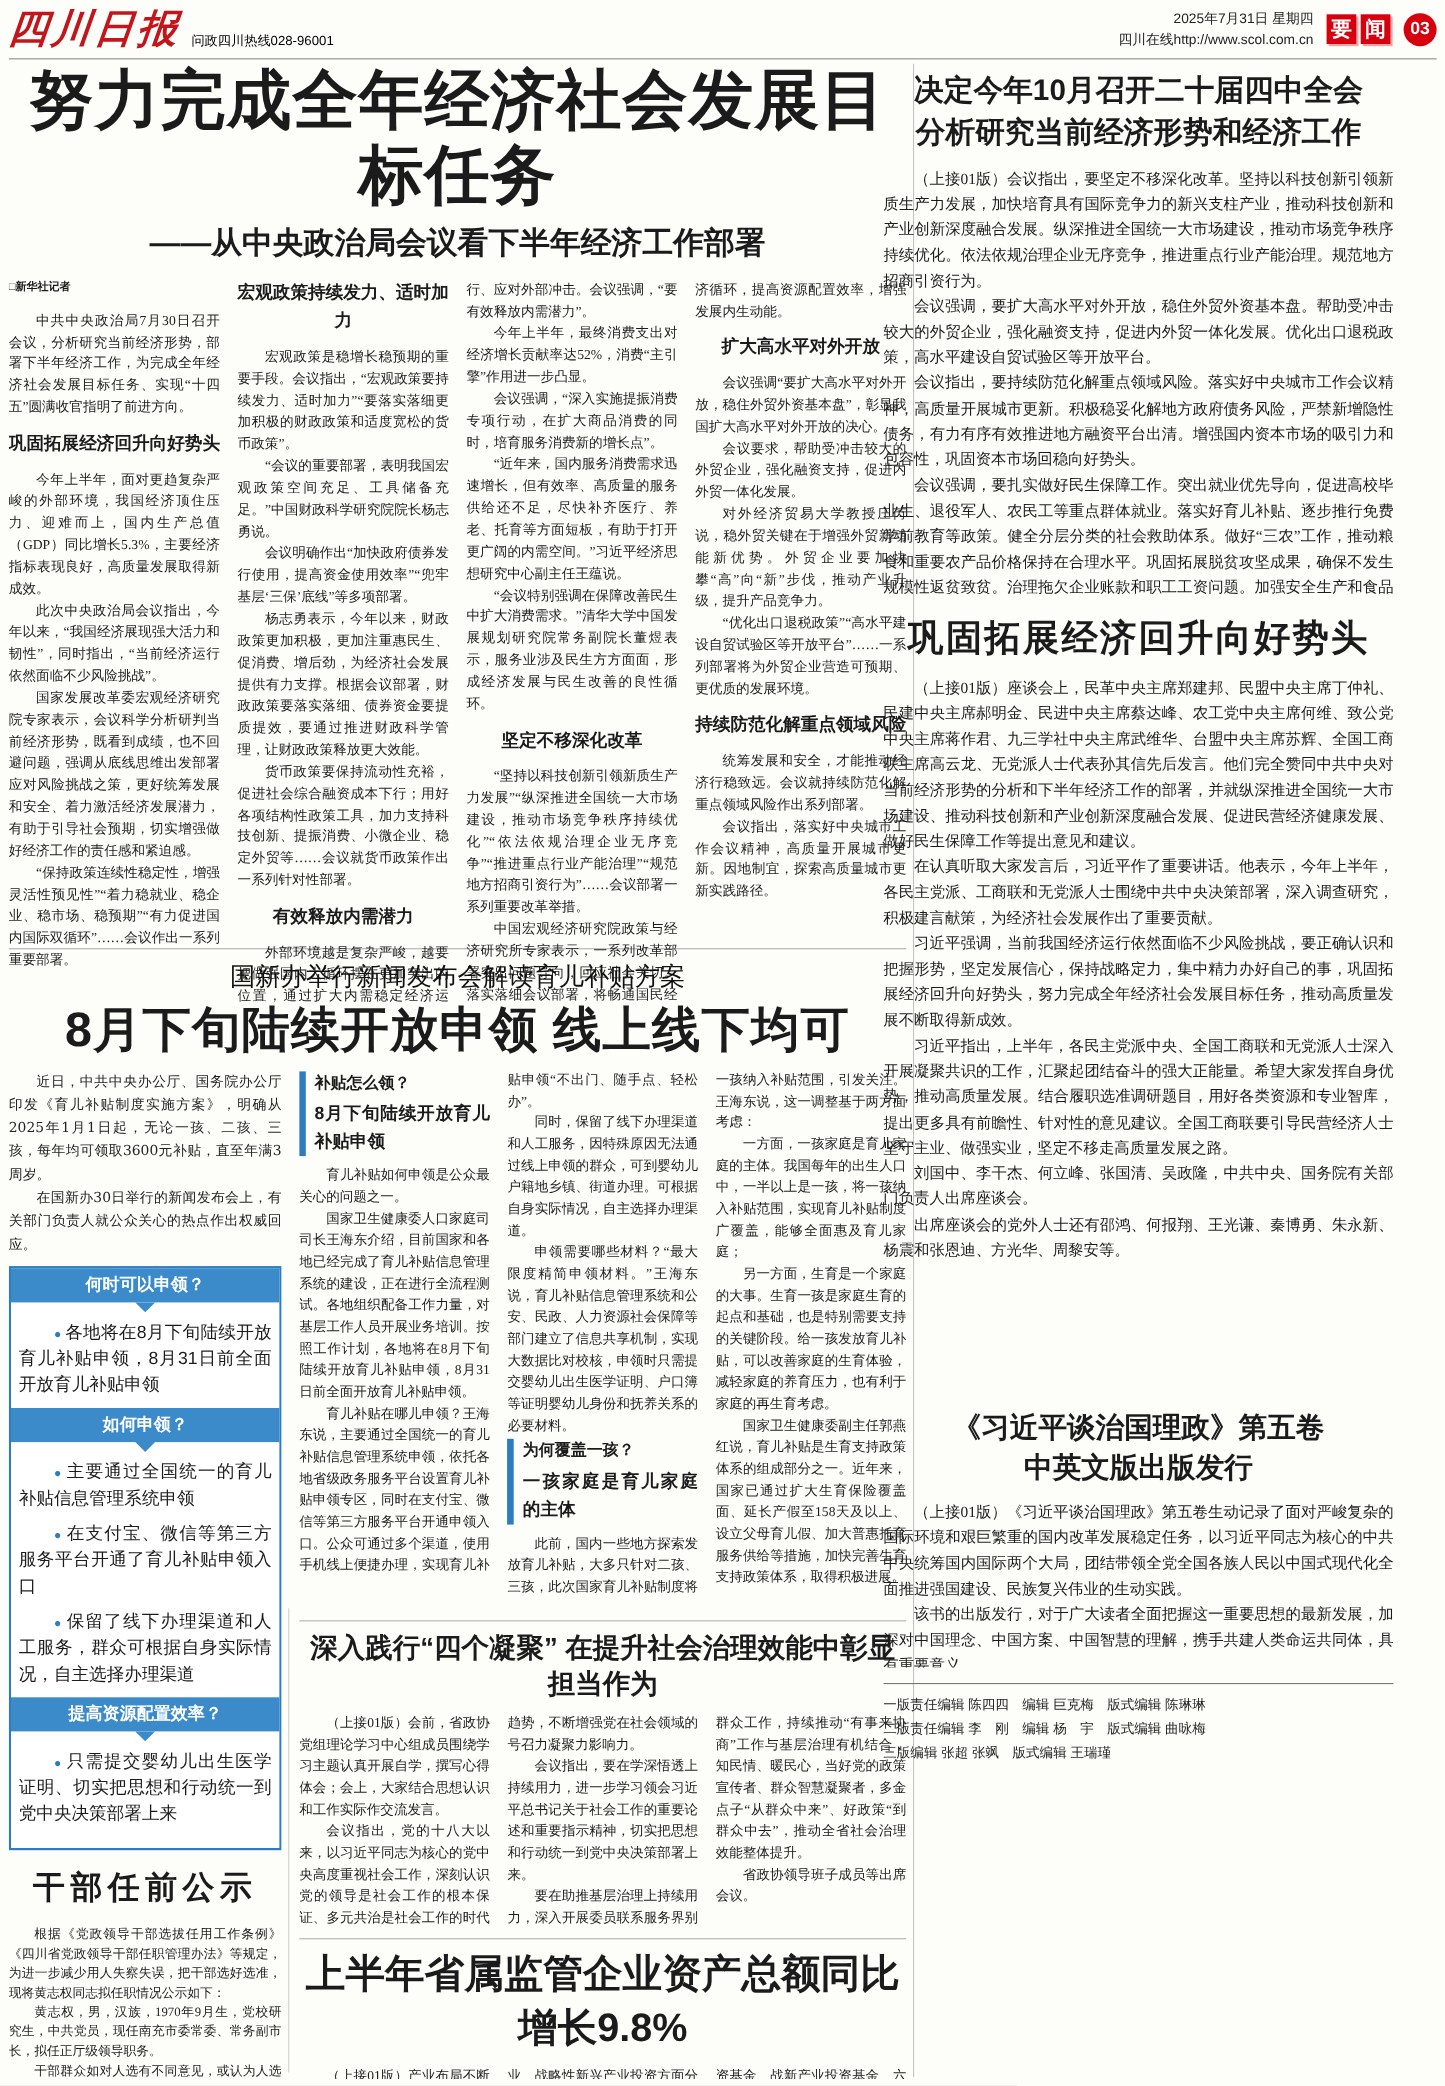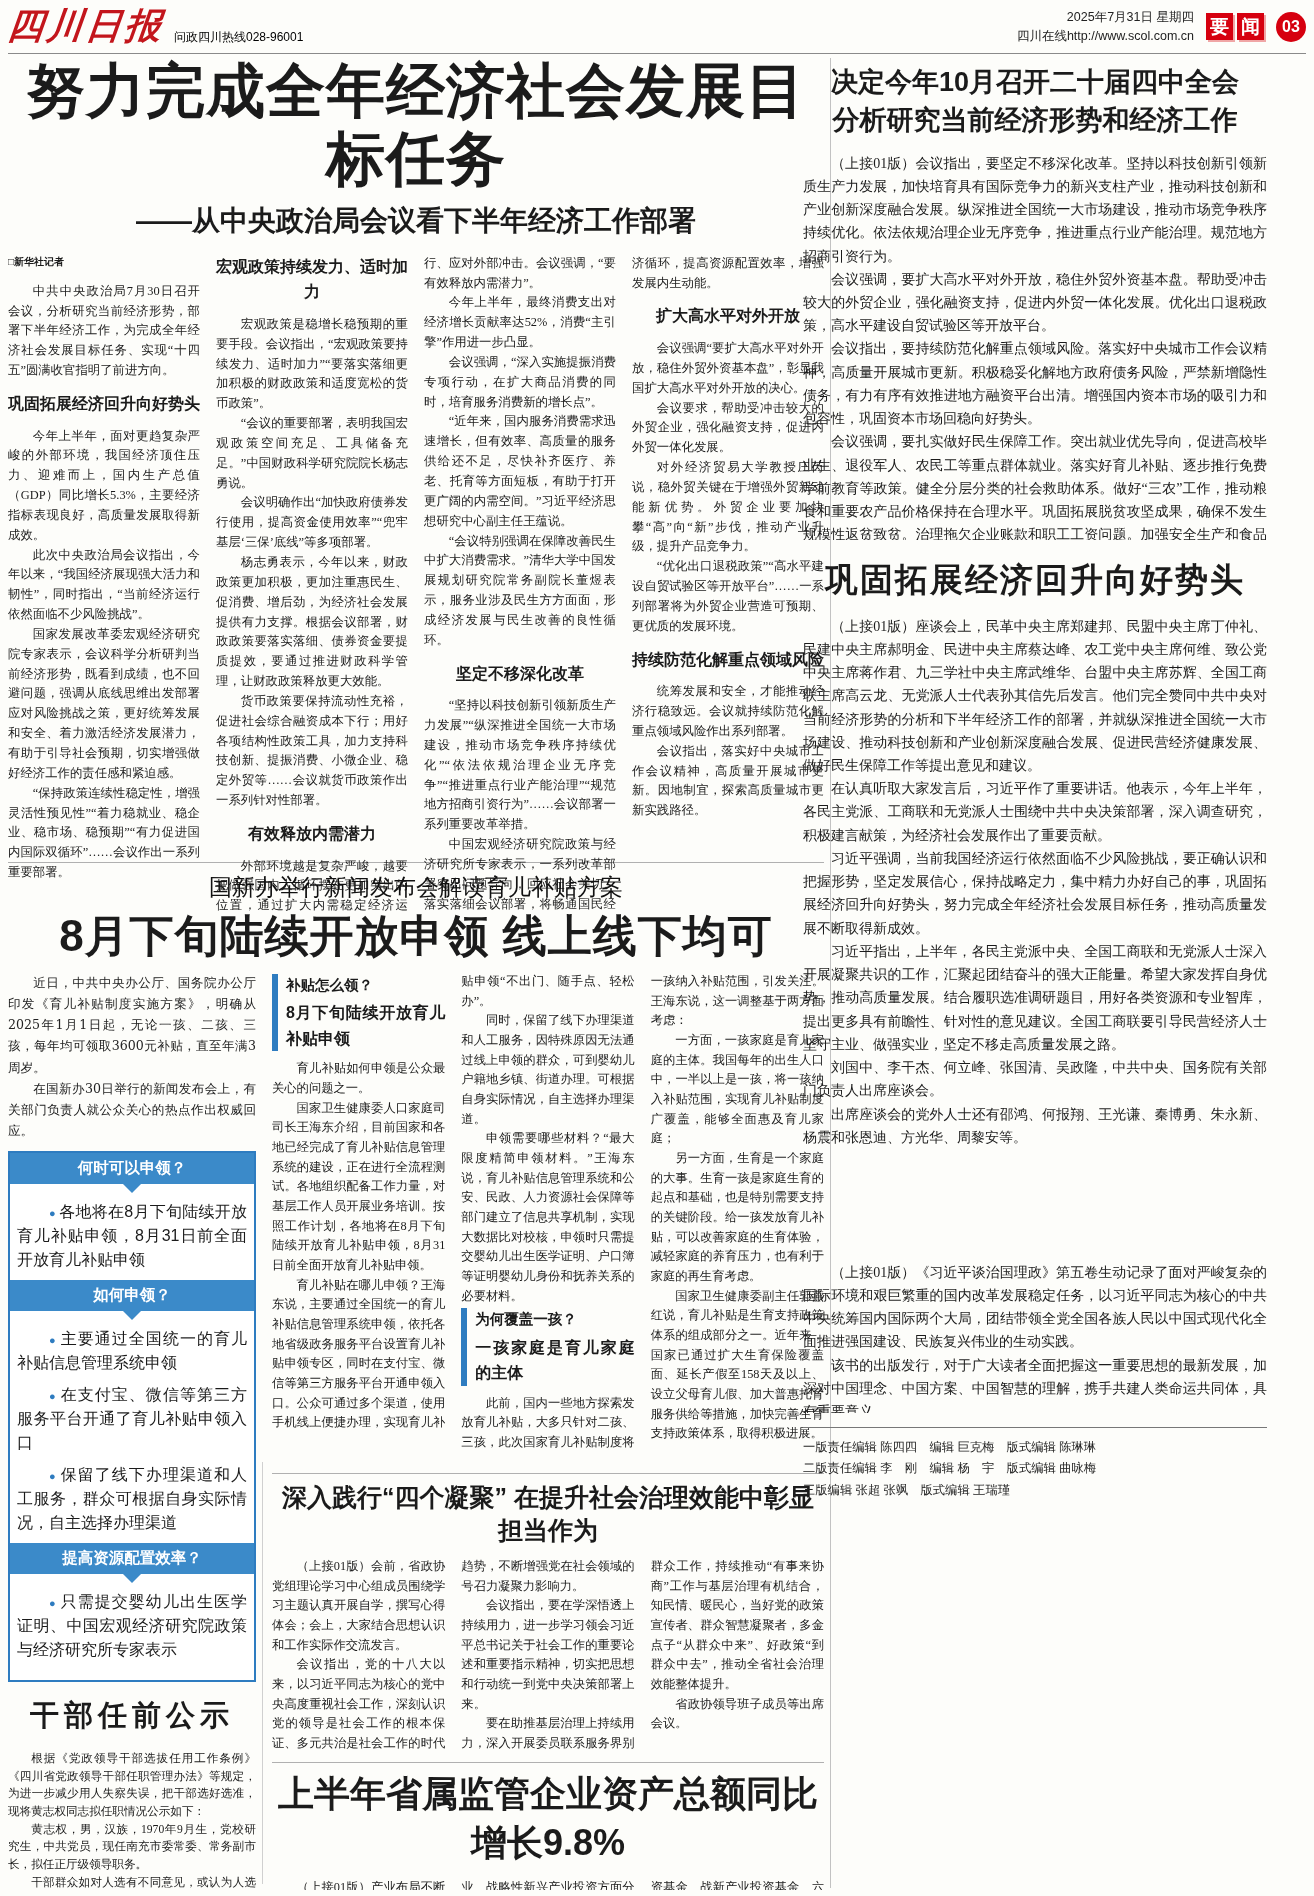--- a/index.html
+++ b/index.html
@@ -183,21 +183,21 @@
           <p>各地将在8月下旬陆续开放育儿补贴申领，8月31日前全面开放育儿补贴申领</p>
         </div>
       <div class="qa-q">如何申领？</div>
       <div class="qa-items">
           <p>主要通过全国统一的育儿补贴信息管理系统申领</p>
           <p>在支付宝、微信等第三方服务平台开通了育儿补贴申领入口</p>
           <p>保留了线下办理渠道和人工服务，群众可根据自身实际情况，自主选择办理渠道</p>
         </div>
       <div class="qa-q">提高资源配置效率？</div>
       <div class="qa-items">
-          <p>只需提交婴幼儿出生医学证明、中国宏观经济研究院政策与经济研究所专家表示</p>
+          <p>只需提交婴幼儿出生医学证明、切实把思想和行动统一到党中央决策部署上来</p>
         </div>
     </div>
     <div class="gongshi">
       <div class="gongshi-title">干部任前公示</div>
       <div class="gongshi-body">
           <p>根据《党政领导干部选拔任用工作条例》《四川省党政领导干部任职管理办法》等规定，为进一步减少用人失察失误，把干部选好选准，现将黄志权同志拟任职情况公示如下：</p>
           <p>黄志权，男，汉族，1970年9月生，党校研究生，中共党员，现任南充市委常委、常务副市长，拟任正厅级领导职务。</p>
           <p>干部群众如对人选有不同意见，或认为人选有跑官要官、拉票贿选等违反纪律的行为，请于5个工作日内（7月31日至8月6日）以电话、信函、来访等方式向省委组织部干部监督处反映，也可以通过省委组织部“12380”举报电话或举报网站进行举报。反映情况要实事求是、客观公正，电话和信函应告知真实姓名，并提供联系方式，以便调查核实。举报电话：028-12380，028-63092574（传真），举报网站：http://sc12380.gcdr.gov.cn。</p>
         </div>
 
@@ -256,20 +256,24 @@
       </div>
     <div class="r2-headline">巩固拓展经济回升向好势头</div>
     <div class="r-body r2-body col-body">
         <p class="item-p">（上接01版）座谈会上，民革中央主席郑建邦、民盟中央主席丁仲礼、民建中央主席郝明金、民进中央主席蔡达峰、农工党中央主席何维、致公党中央主席蒋作君、九三学社中央主席武维华、台盟中央主席苏辉、全国工商联主席高云龙、无党派人士代表孙其信先后发言。他们完全赞同中共中央对当前经济形势的分析和下半年经济工作的部署，并就纵深推进全国统一大市场建设、推动科技创新和产业创新深度融合发展、促进民营经济健康发展、做好民生保障工作等提出意见和建议。</p>
         <p class="item-p">在认真听取大家发言后，习近平作了重要讲话。他表示，今年上半年，各民主党派、工商联和无党派人士围绕中共中央决策部署，深入调查研究，积极建言献策，为经济社会发展作出了重要贡献。</p>
         <p class="item-p">习近平强调，当前我国经济运行依然面临不少风险挑战，要正确认识和把握形势，坚定发展信心，保持战略定力，集中精力办好自己的事，巩固拓展经济回升向好势头，努力完成全年经济社会发展目标任务，推动高质量发展不断取得新成效。</p>
         <p class="item-p">习近平指出，上半年，各民主党派中央、全国工商联和无党派人士深入开展凝聚共识的工作，汇聚起团结奋斗的强大正能量。希望大家发挥自身优势，推动高质量发展。结合履职选准调研题目，用好各类资源和专业智库，提出更多具有前瞻性、针对性的意见建议。全国工商联要引导民营经济人士坚守主业、做强实业，坚定不移走高质量发展之路。</p>
         <p class="item-p">刘国中、李干杰、何立峰、张国清、吴政隆，中共中央、国务院有关部门负责人出席座谈会。</p>
         <p class="item-p">出席座谈会的党外人士还有邵鸿、何报翔、王光谦、秦博勇、朱永新、杨震和张恩迪、方光华、周黎安等。</p>
       </div>
+    <div class="r3-headline">
+      <div>《习近平谈治国理政》第五卷</div>
+      <div>中英文版出版发行</div>
+    </div>
     <div class="r-body r3-body col-body">
         <p class="item-p">（上接01版）《习近平谈治国理政》第五卷生动记录了面对严峻复杂的国际环境和艰巨繁重的国内改革发展稳定任务，以习近平同志为核心的中共中央统筹国内国际两个大局，团结带领全党全国各族人民以中国式现代化全面推进强国建设、民族复兴伟业的生动实践。</p>
         <p class="item-p">该书的出版发行，对于广大读者全面把握这一重要思想的最新发展，加深对中国理念、中国方案、中国智慧的理解，携手共建人类命运共同体，具有重要意义。</p>
       </div>
     <div class="staff">
         <p>一版责任编辑 陈四四　编辑 巨克梅　版式编辑 陈琳琳</p>
         <p>二版责任编辑 李　刚　编辑 杨　宇　版式编辑 曲咏梅</p>
         <p>三版编辑 张超 张飒　版式编辑 王瑞瑾</p>
       </div>
   </div>

